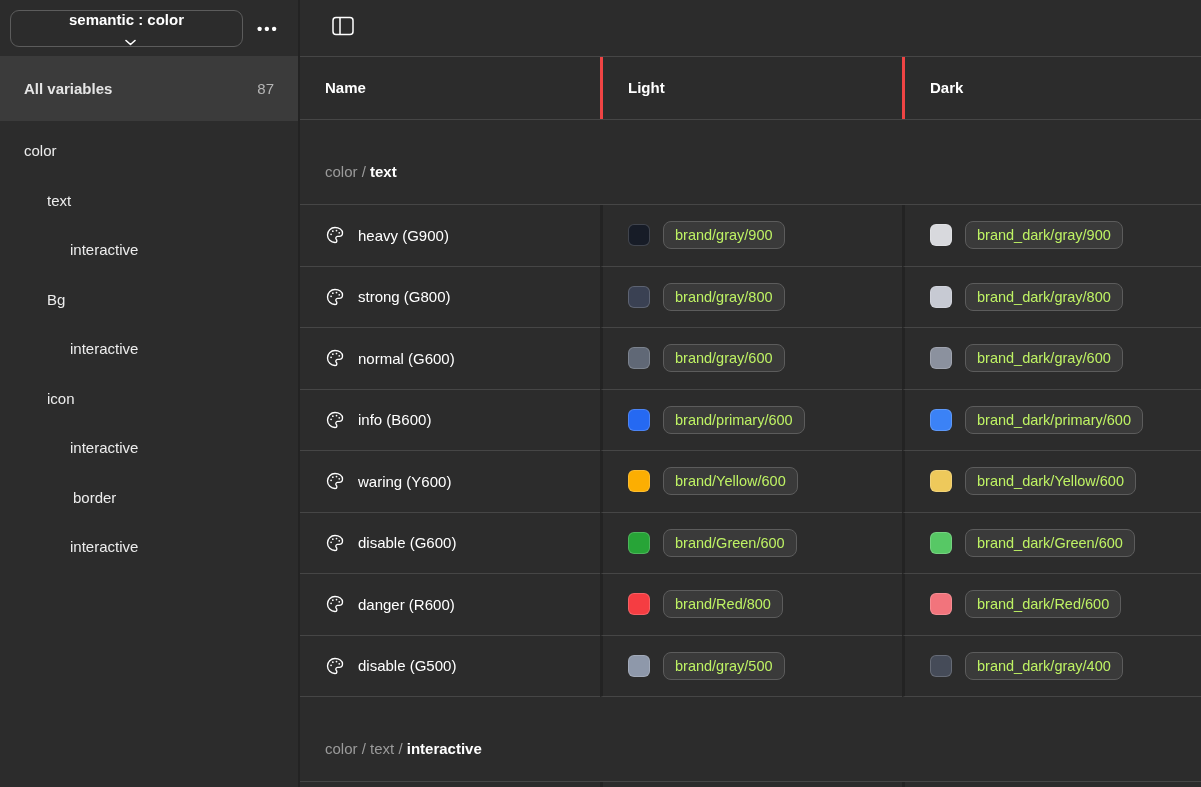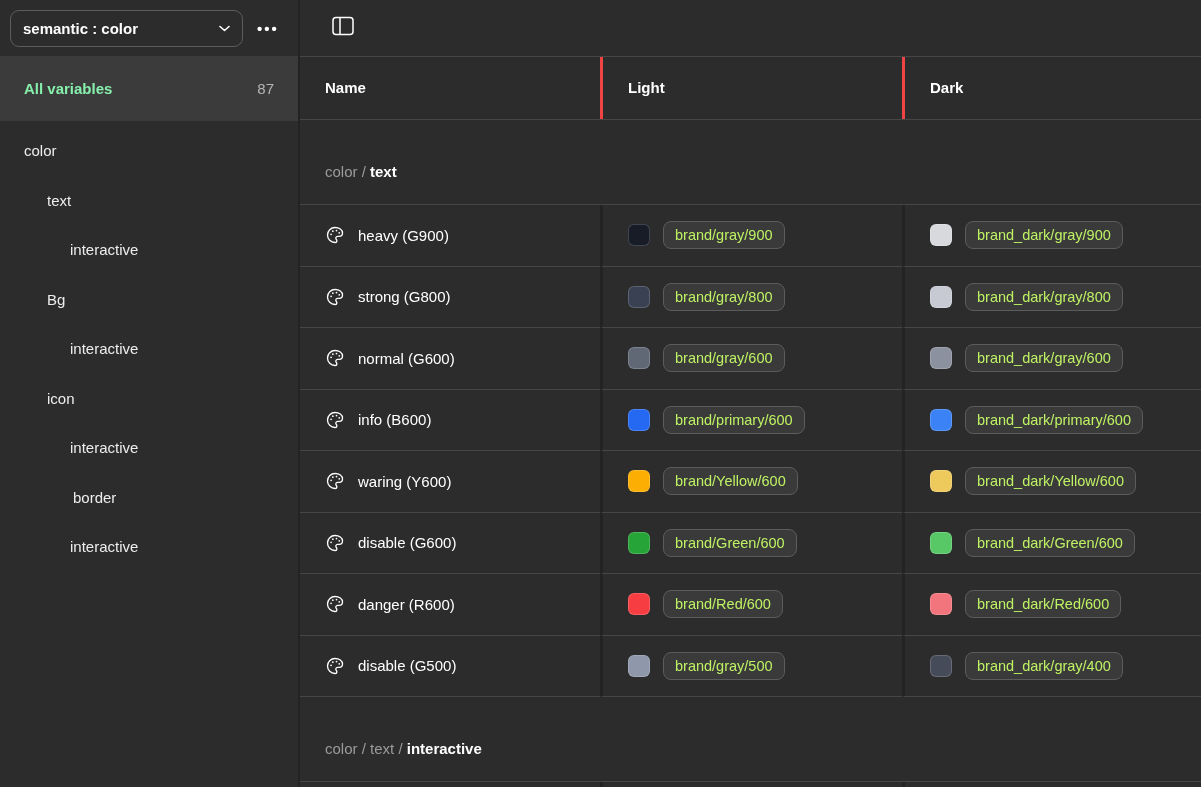--- a/index.html
+++ b/index.html
@@ -14,32 +14,32 @@
   
   .sidebar {
     width: 300px; flex: none; display: flex; flex-direction: column;
     border-right: 2px solid #232323; background: #2c2c2c;
   }
   .sidebar-toolbar { height: 56px; display: flex; align-items: center; padding: 0 10px; gap: 6px; }
   .collection-dropdown {
     display: flex; align-items: center; justify-content: space-between;
     width: 233px; height: 37px; border: 1px solid #5c5c5c; border-radius: 9px;
     background: transparent; color: #fff; font-size: 15px; font-weight: 600;
-    padding: 0 12px; cursor: pointer; font-family: inherit;
+    padding: 0 12px; cursor: pointer; font-family: inherit; flex-direction: column;
   }
   .chevron-down { margin-left: 8px; display: flex; align-items: center; }
   .more-btn {
     background: none; border: none; color: #fff; cursor: pointer;
     font-size: 15px; font-weight: 700; letter-spacing: 2px; padding: 6px 8px; font-family: inherit;
   }
   .all-variables {
     height: 65px; background: #3b3b3b; display: flex; align-items: center;
     justify-content: space-between; padding: 0 24px; cursor: pointer;
   }
-  .all-variables-label { font-size: 15px; font-weight: 700; color: #86efac; }
+  .all-variables-label { font-size: 15px; font-weight: 700; color: #e5e5e5; }
   .all-variables-count { font-size: 15px; color: #b5b5b5; }
   .tree { list-style: none; margin: 5px 0 0 0; padding: 0; }
   .tree-item {
     height: 49.5px; display: flex; align-items: center;
     font-size: 15px; color: #ededed; cursor: pointer;
   }
 
   
   .main { flex: 1; display: flex; flex-direction: column; background: #2c2c2c; min-width: 0; }
   .main-toolbar { height: 56px; display: flex; align-items: center; padding-left: 28px; }
@@ -298,21 +298,21 @@
           <circle cx="7.3" cy="11.2" r="1.05" fill="#ffffff" stroke="none"></circle>
           <circle cx="9.4" cy="7.4" r="1.05" fill="#ffffff" stroke="none"></circle>
           <circle cx="13.8" cy="6.6" r="1.05" fill="#ffffff" stroke="none"></circle>
           <circle cx="17.1" cy="9.3" r="1.05" fill="#ffffff" stroke="none"></circle>
         </svg>
       </span>
       <span class="var-name">danger (R600)</span>
     </div>
     <div class="td">
       <span class="swatch" style="background: rgb(245, 61, 66);"></span>
-      <span class="chip"><span>brand/Red/600</span></span>
+      <span class="chip"><span>brand/Red/800</span></span>
     </div>
     <div class="td">
       <span class="swatch" style="background: rgb(242, 116, 124);"></span>
       <span class="chip"><span>brand_dark/Red/600</span></span>
     </div>
   </div>
         <div class="trow">
     <div class="td">
       <span class="palette-icon">
         <svg width="20" height="20" viewBox="0 0 24 24" fill="none" stroke="#ffffff" stroke-width="1.6" stroke-linejoin="round">

